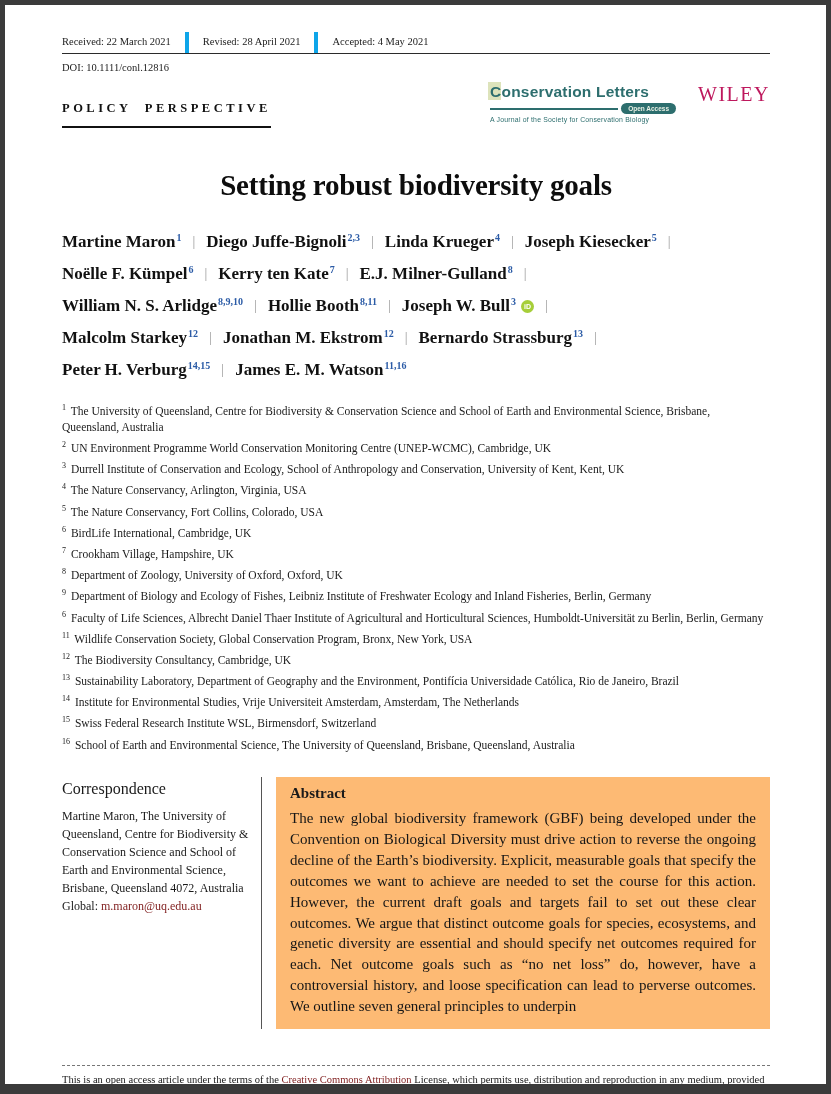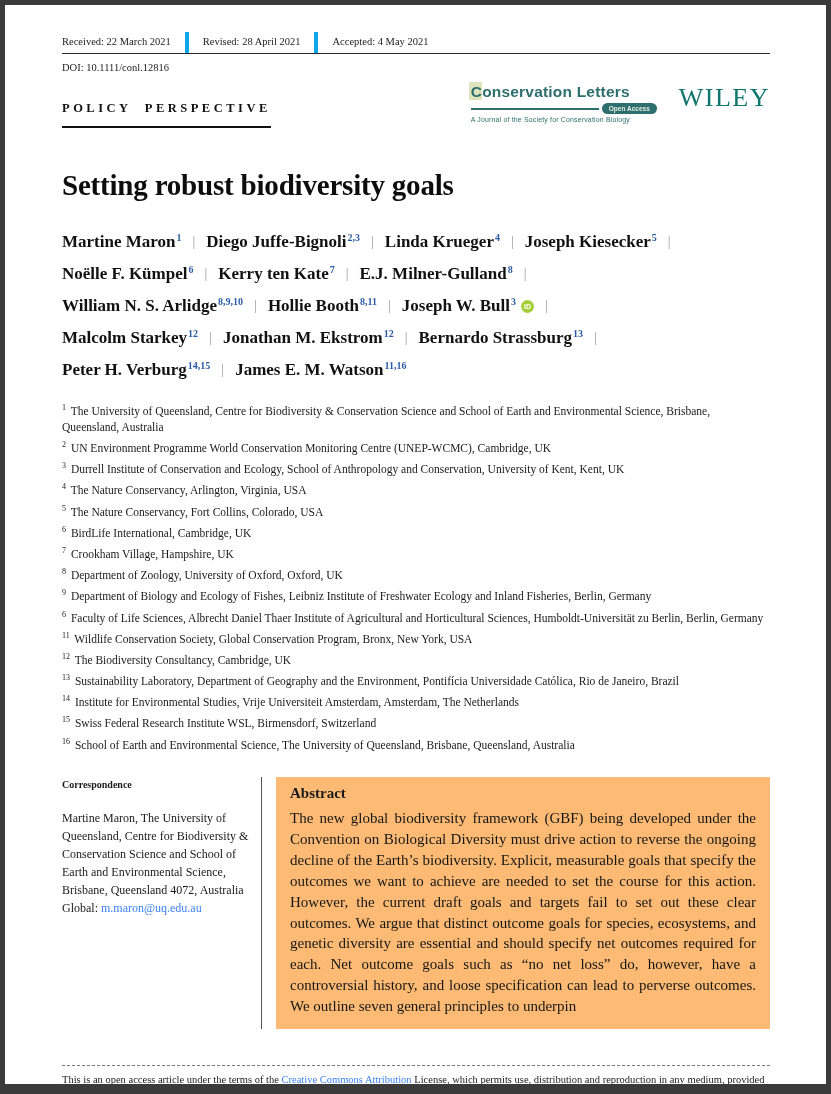--- a/index.html
+++ b/index.html
@@ -52,21 +52,21 @@
   }
   .cl-rule-row { display:flex; align-items:center; margin-top:2px; }
   .cl-rule { flex:1; height:2px; background:#2d6e6e; }
   .oa-badge {
     margin-left:3px; background:#2d6e6e; color:#e8f0e4;
     font-size:6.5px; font-weight:bold; border-radius:8px;
     padding:2px 7px; white-space:nowrap;
   }
   .cl-tagline { font-size:6.9px; color:#2d6e6e; margin-top:2px; letter-spacing:0.2px; }
   .wiley {
-    font-size:26px; color:#0f766e; letter-spacing:1.5px;
+    font-size:20px; color:#be185d; letter-spacing:1.5px;
     font-family:"Liberation Serif", serif; font-weight:500;
   }
 
   
   .article-title { font-size:29px; font-weight:bold; color:#0d0d0d; margin-top:34px; letter-spacing:-0.2px; }
   .author-list { margin-top:22px; }
   .author-line { font-size:17px; font-weight:bold; line-height:28px; color:#111; }
   .auth-sup { color:#2b5ba6; font-size:10px; font-weight:bold; vertical-align:6px; margin-left:1px; }
   .author-sep { color:#9a9a9a; font-weight:normal; font-size:14px; margin:0 11px; vertical-align:1px; }
   .orcid-badge {
@@ -77,30 +77,30 @@
   }
 
   
   .affiliation-list { margin-top:18px; }
   .affil { font-size:11.5px; line-height:1.38; margin-bottom:3.5px; color:#1a1a1a; }
   .affil sup { font-size:8px; margin-right:2px; }
 
   
   .corr-abstract { display:flex; margin-top:24px; align-items:stretch; }
   .corr-col { width:199px; flex-shrink:0; font-size:12px; line-height:1.5; padding-right:12px; }
-  .corr-heading { font-weight:bold; font-size:10px; margin-bottom:17px; }
+  .corr-heading { font-weight:normal; font-size:16px; margin-bottom:6px; }
   .corr-divider { width:1px; background:#555; }
   .abstract-box {
     flex:1; margin-left:14px; background:#fdba74;
     padding:8px 14px 12px 14px;
   }
   .abstract-heading { font-weight:bold; font-size:15px; margin-bottom:6px; }
   .abstract-text { font-size:15px; line-height:1.39; text-align:justify; color:#161616; }
 
-  a.link, .link { color:#3b82f6; text-decoration:none; cursor:pointer; }
+  a.link, .link { color:#7f1d1d; text-decoration:none; cursor:pointer; }
 
   
   .footer { margin-top:36px; border-top:1px dashed #777; padding-top:6px; }
   .license-text { font-size:10.5px; line-height:1.55; color:#1a1a1a; }
 </style>
 </head>
 <body>
 
 <div class="frame">
   <div class="page">
@@ -123,21 +123,21 @@
           <div class="cl-rule-row">
             <div class="cl-rule"></div>
             <div class="oa-badge">Open Access</div>
           </div>
           <div class="cl-tagline">A Journal of the Society for Conservation Biology</div>
         </div>
         <div class="wiley">WILEY</div>
       </div>
     </div>
 
-    <h1 class="article-title" style="margin:34px 0 0 0;">Setting robust biodiversity goals</h1>
+    <h1 class="article-title" style="margin:34px 0 0 0;text-align:center;">Setting robust biodiversity goals</h1>
 
     <div class="author-list">
         <div class="author-line"><span>Martine Maron<span class="auth-sup">1</span></span><span class="author-sep">|</span><span>Diego Juffe-Bignoli<span class="auth-sup">2,3</span></span><span class="author-sep">|</span><span>Linda Krueger<span class="auth-sup">4</span></span><span class="author-sep">|</span><span>Joseph Kiesecker<span class="auth-sup">5</span></span><span class="author-sep">|</span></div>
         <div class="author-line"><span>Noëlle F. Kümpel<span class="auth-sup">6</span></span><span class="author-sep">|</span><span>Kerry ten Kate<span class="auth-sup">7</span></span><span class="author-sep">|</span><span>E.J. Milner-Gulland<span class="auth-sup">8</span></span><span class="author-sep">|</span></div>
         <div class="author-line"><span>William N. S. Arlidge<span class="auth-sup">8,9,10</span></span><span class="author-sep">|</span><span>Hollie Booth<span class="auth-sup">8,11</span></span><span class="author-sep">|</span><span>Joseph W. Bull<span class="auth-sup">3</span><span class="orcid-badge">iD</span></span><span class="author-sep">|</span></div>
         <div class="author-line"><span>Malcolm Starkey<span class="auth-sup">12</span></span><span class="author-sep">|</span><span>Jonathan M. Ekstrom<span class="auth-sup">12</span></span><span class="author-sep">|</span><span>Bernardo Strassburg<span class="auth-sup">13</span></span><span class="author-sep">|</span></div>
         <div class="author-line"><span>Peter H. Verburg<span class="auth-sup">14,15</span></span><span class="author-sep">|</span><span>James E. M. Watson<span class="auth-sup">11,16</span></span></div>
       </div>
 
     <div class="affiliation-list">

